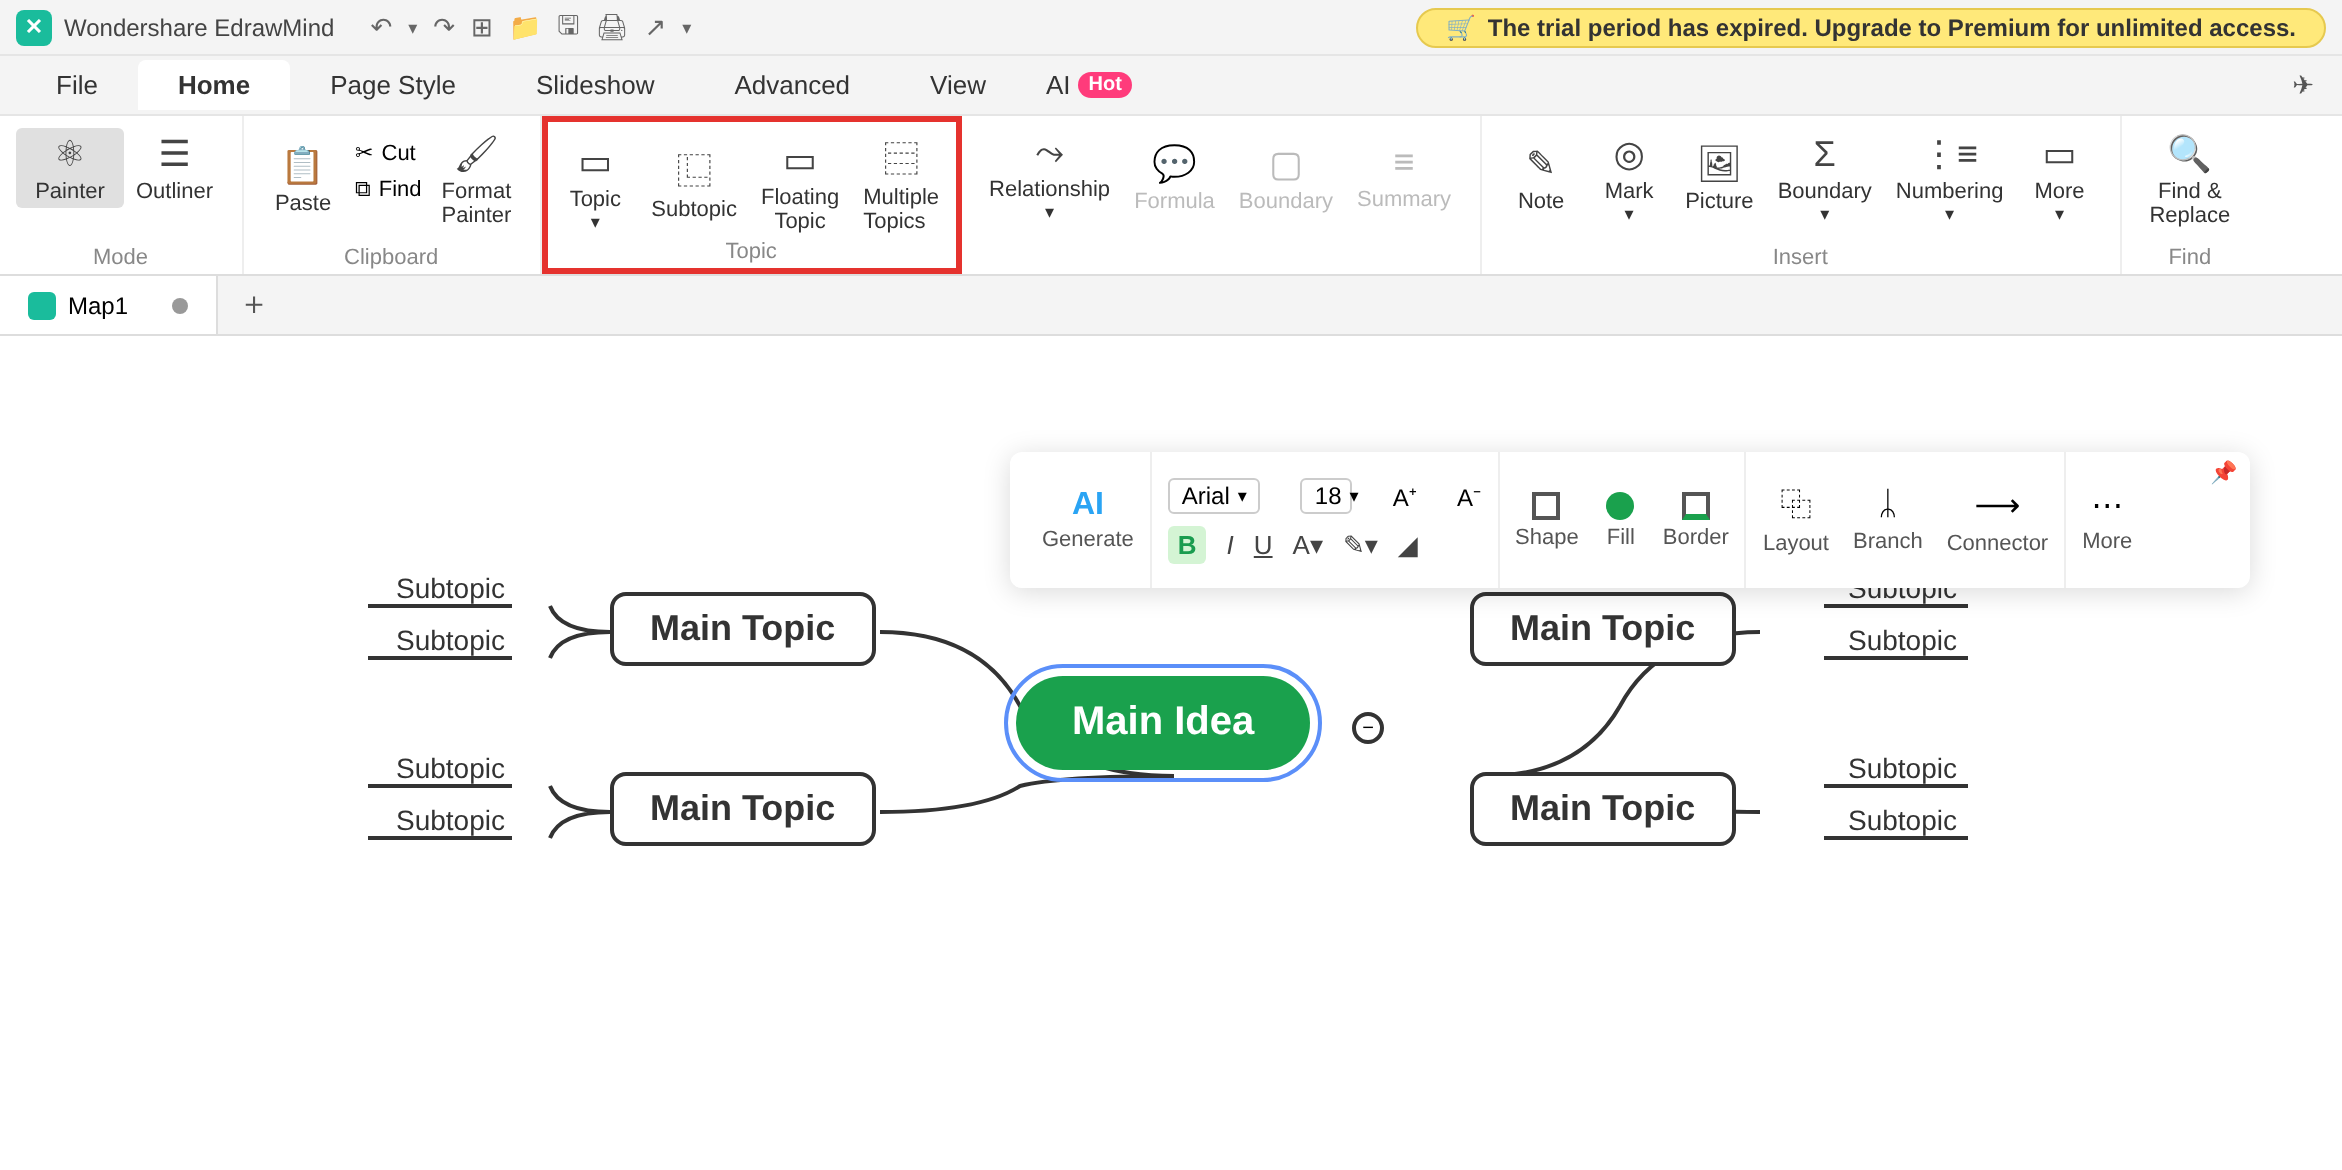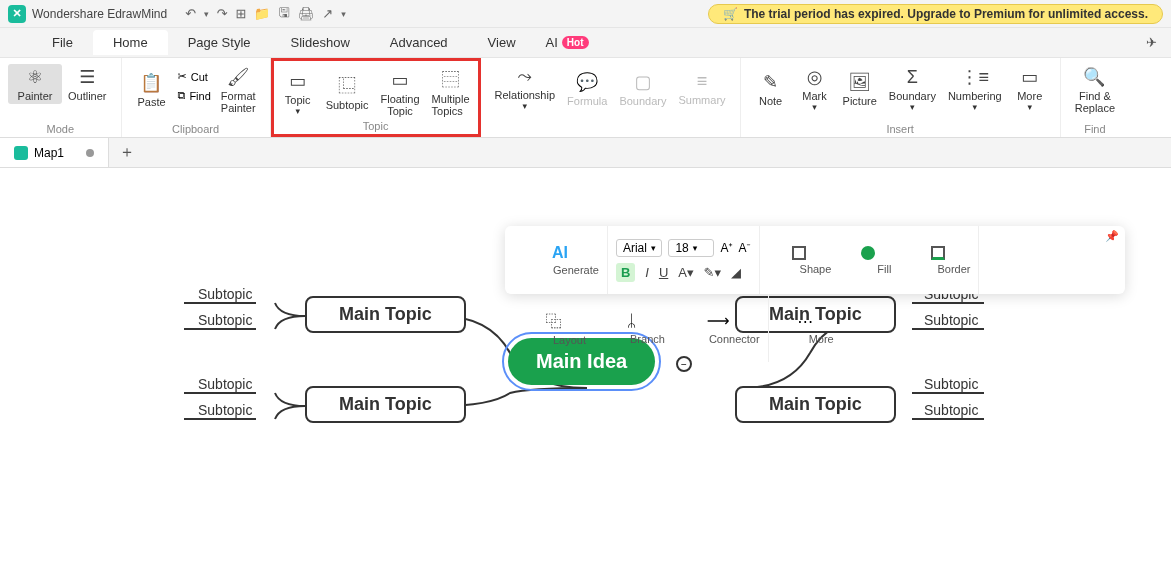--- a/index.html
+++ b/index.html
@@ -5,23 +5,23 @@
 * { margin: 0; padding: 0; box-sizing: border-box; font-family: -apple-system, BlinkMacSystemFont, "Segoe UI", Arial, sans-serif; }
 body { background: #fff; overflow: hidden; width: 1171px; height: 585px; }
 
 .titlebar { height: 28px; background: #f4f4f4; display: flex; align-items: center; padding: 0 8px; font-size: 12px; color: #444; border-bottom: 1px solid #e5e5e5; }
 .logo { width: 18px; height: 18px; background: #1abc9c; border-radius: 4px; margin-right: 6px; display: flex; align-items: center; justify-content: center; color: #fff; font-weight: bold; font-size: 11px; }
 .qat { display: flex; align-items: center; gap: 8px; margin-left: 18px; color: #666; }
 .qat span { cursor: pointer; font-size: 13px; }
 
 .banner { margin-left: auto; background: #ffe97a; border: 1px solid #e6c94f; border-radius: 14px; padding: 2px 14px; font-size: 12px; font-weight: bold; color: #333; display: flex; align-items: center; gap: 6px; }
 
-.menubar { height: 30px; background: #f4f4f4; display: flex; align-items: center; padding-left: 32px; gap: 0; font-size: 13px; color: #333; border-bottom: 1px solid #e5e5e5; }
+.menubar { height: 30px; background: #f4f4f4; display: flex; align-items: center; padding-left: 8px; gap: 0; font-size: 13px; color: #333; border-bottom: 1px solid #e5e5e5; }
 .menuitem { padding: 5px 20px; cursor: pointer; }
-.menuitem.active { background: #fff; font-weight: normal; border-radius: 4px 4px 0 0; }
+.menuitem.active { background: #fff; font-weight: bold; border-radius: 4px 4px 0 0; }
 .ai-hot { display:flex; align-items:center; gap:4px; margin-left:10px}
 .hot-tag { background:#ff3b7b; color:#fff; font-size:10px; padding:1px 5px; border-radius:8px; font-weight:bold}
 .send-icn { margin-left:auto; margin-right:14px; color:#555;}
 
 .ribbon { height: 80px; background: #fff; display: flex; border-bottom: 1px solid #ddd; }
 .rgroup { display: flex; flex-direction: column; align-items: center; padding: 6px 8px 0 8px; border-right: 1px solid #eee; }
 .rgroup .row { display:flex; gap:0; }
 .rbtn { display: flex; flex-direction: column; align-items: center; justify-content: center; padding: 2px 6px; font-size: 11px; color: #333; cursor: pointer; min-width: 44px; }
 .rbtn.big { min-width: 54px; }
 .rbtn .icn { font-size: 18px; margin-bottom: 2px; color: #444; }
@@ -36,29 +36,29 @@
 .doctab { display:flex; align-items:center; gap:6px; padding: 4px 14px; background:#fff; font-size:12px; border-right:1px solid #ddd; height:100%;}
 .dot { width:8px; height:8px; background:#999; border-radius:50%; }
 .tab-add { padding: 0 10px; font-size:16px; color:#555; cursor:pointer;}
 .doctab-icn { width:14px; height:14px; background:#1abc9c; border-radius:3px;}
 
 .canvas { position: relative; width: 100%; height: 415px; background: #fff; }
 
 .floating { position: absolute; top: 58px; left: 505px; width: 620px; height: 68px; background: #fff; border-radius: 6px; box-shadow: 0 2px 14px rgba(0,0,0,0.15); display: flex; align-items: center; padding: 0 8px; flex-wrap:wrap;}
 .fgroup { display:flex; flex-direction:column; align-items:center; justify-content:center; padding: 0 8px; border-right:1px solid #eee; height:100%; gap:2px;}
 .fgroup:last-child { border-right:none; }
-.fgroup .lbl { font-size:11px; color:#555;margin-left:32px; }
+.fgroup .lbl { font-size:11px; color:#555; }
 .ai-txt { color:#2aa4f4; font-weight:bold; font-size:16px;}
-.font-row { display:flex; gap:6px; align-items:flex-start;}
+.font-row { display:flex; gap:20px; align-items:flex-end;}
 .fsel { border:1px solid #ccc; padding:1px 6px; font-size:12px; border-radius:3px; display:flex; align-items:center; gap:4px;}
 .icn-row { display:flex; gap:10px; align-items:center; font-size:13px; color:#444;}
 .bold-b { background:#d4f4d4; padding:2px 5px; border-radius:3px; font-weight:bold; color:#1a9c4f;}
 .pin { position:absolute; top:4px; right:6px; color:#bbb; font-size:11px;}
 
-.node { position: absolute; border: 2px solid #333; border-radius: 8px; background: #fff; padding: 6px 32px; font-size: 18px; font-weight: bold; color: #333; display:flex; align-items:center; justify-content:center;}
+.node { position: absolute; border: 2px solid #333; border-radius: 8px; background: #fff; padding: 6px 18px; font-size: 18px; font-weight: bold; color: #333; display:flex; align-items:center; justify-content:center;}
 .main-idea { background: #1aa14d; color: #fff; border-radius: 28px; border: none; padding: 12px 28px; font-size: 20px; outline: 2px solid #5b8ff9; outline-offset: 4px;}
 .sub { position:absolute; font-size: 14px; color:#333; }
 .subline { border-bottom: 2px solid #333; width: 72px; position:absolute;}
 .collapse-btn { position:absolute; width:16px; height:16px; border:2px solid #333; border-radius:50%; background:#fff; display:flex; align-items:center; justify-content:center; font-size:10px;}
 
 svg.connector { position:absolute; pointer-events:none; }
 svg.connector path { stroke:#333; stroke-width:2; fill:none; }
 .circ { width:14px; height:14px; border-radius:50%;}
 .sq { width:14px; height:14px; border:2px solid #555;}
 </style>
@@ -298,21 +298,21 @@
     <div class="fgroup">
       <span class="ai-txt">AI</span>
       <span class="lbl">Generate</span>
     </div>
     <div class="fgroup" style="align-items:flex-start;gap:6px">
       <div class="font-row">
         <div class="fsel">
             <span>Arial</span>
             <span style="font-size:9px">▾</span>
           </div>
-        <div class="fsel" style="width:46px">
+        <div class="fsel" style="width:26px">
             <span>18</span>
             <span style="font-size:9px">▾</span>
           </div>
         <span style="font-size:12px">A⁺</span>
         <span style="font-size:12px">A⁻</span>
       </div>
       <div class="icn-row">
         <span class="bold-b">B</span>
         <span><i>I</i></span>
         <span><u>U</u></span>

